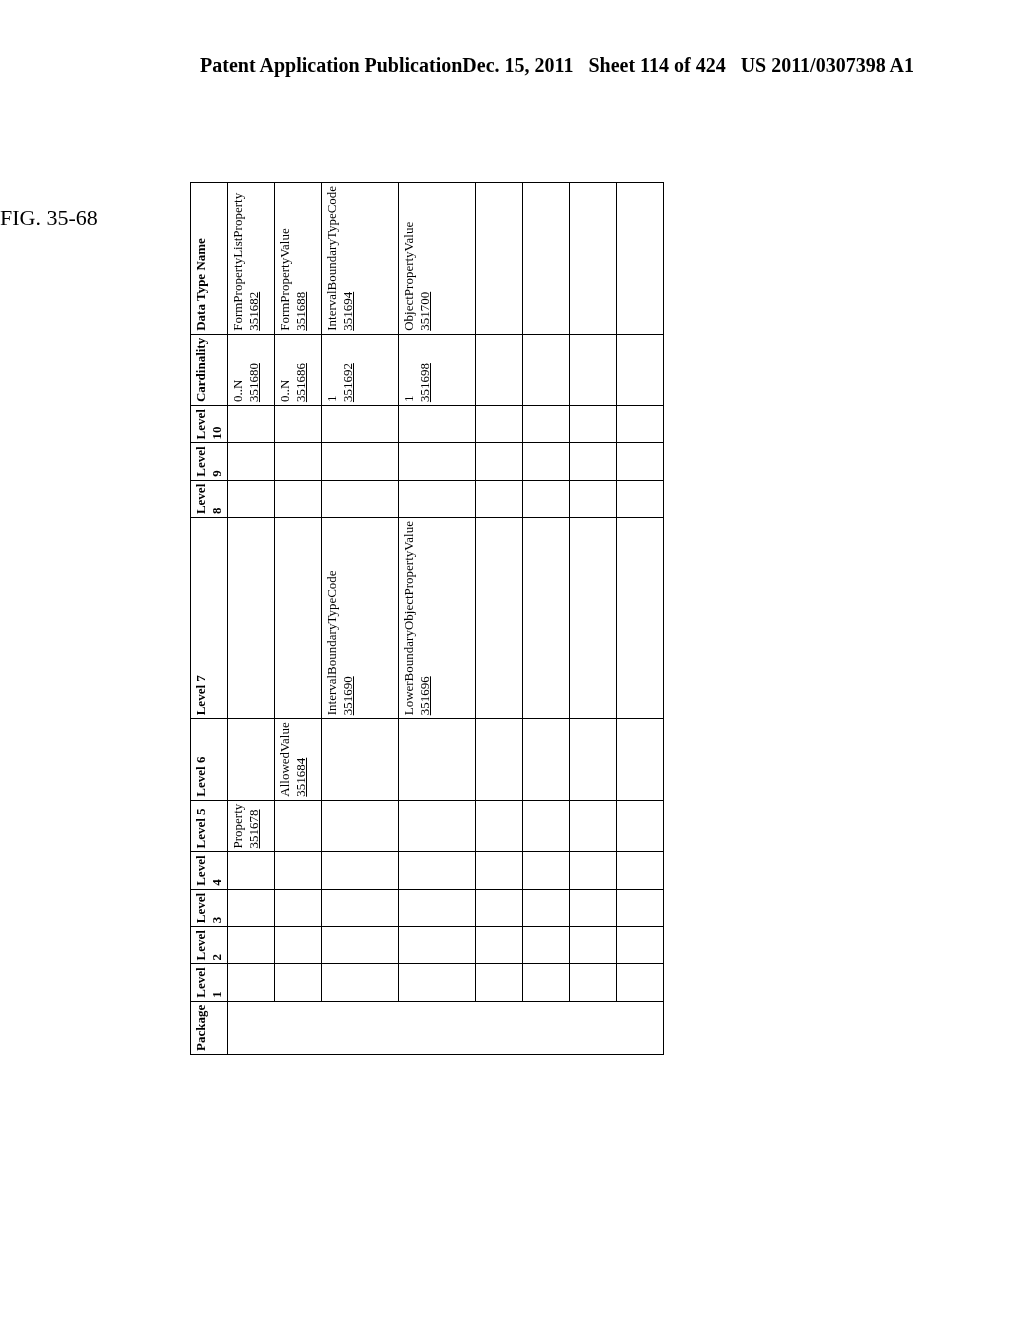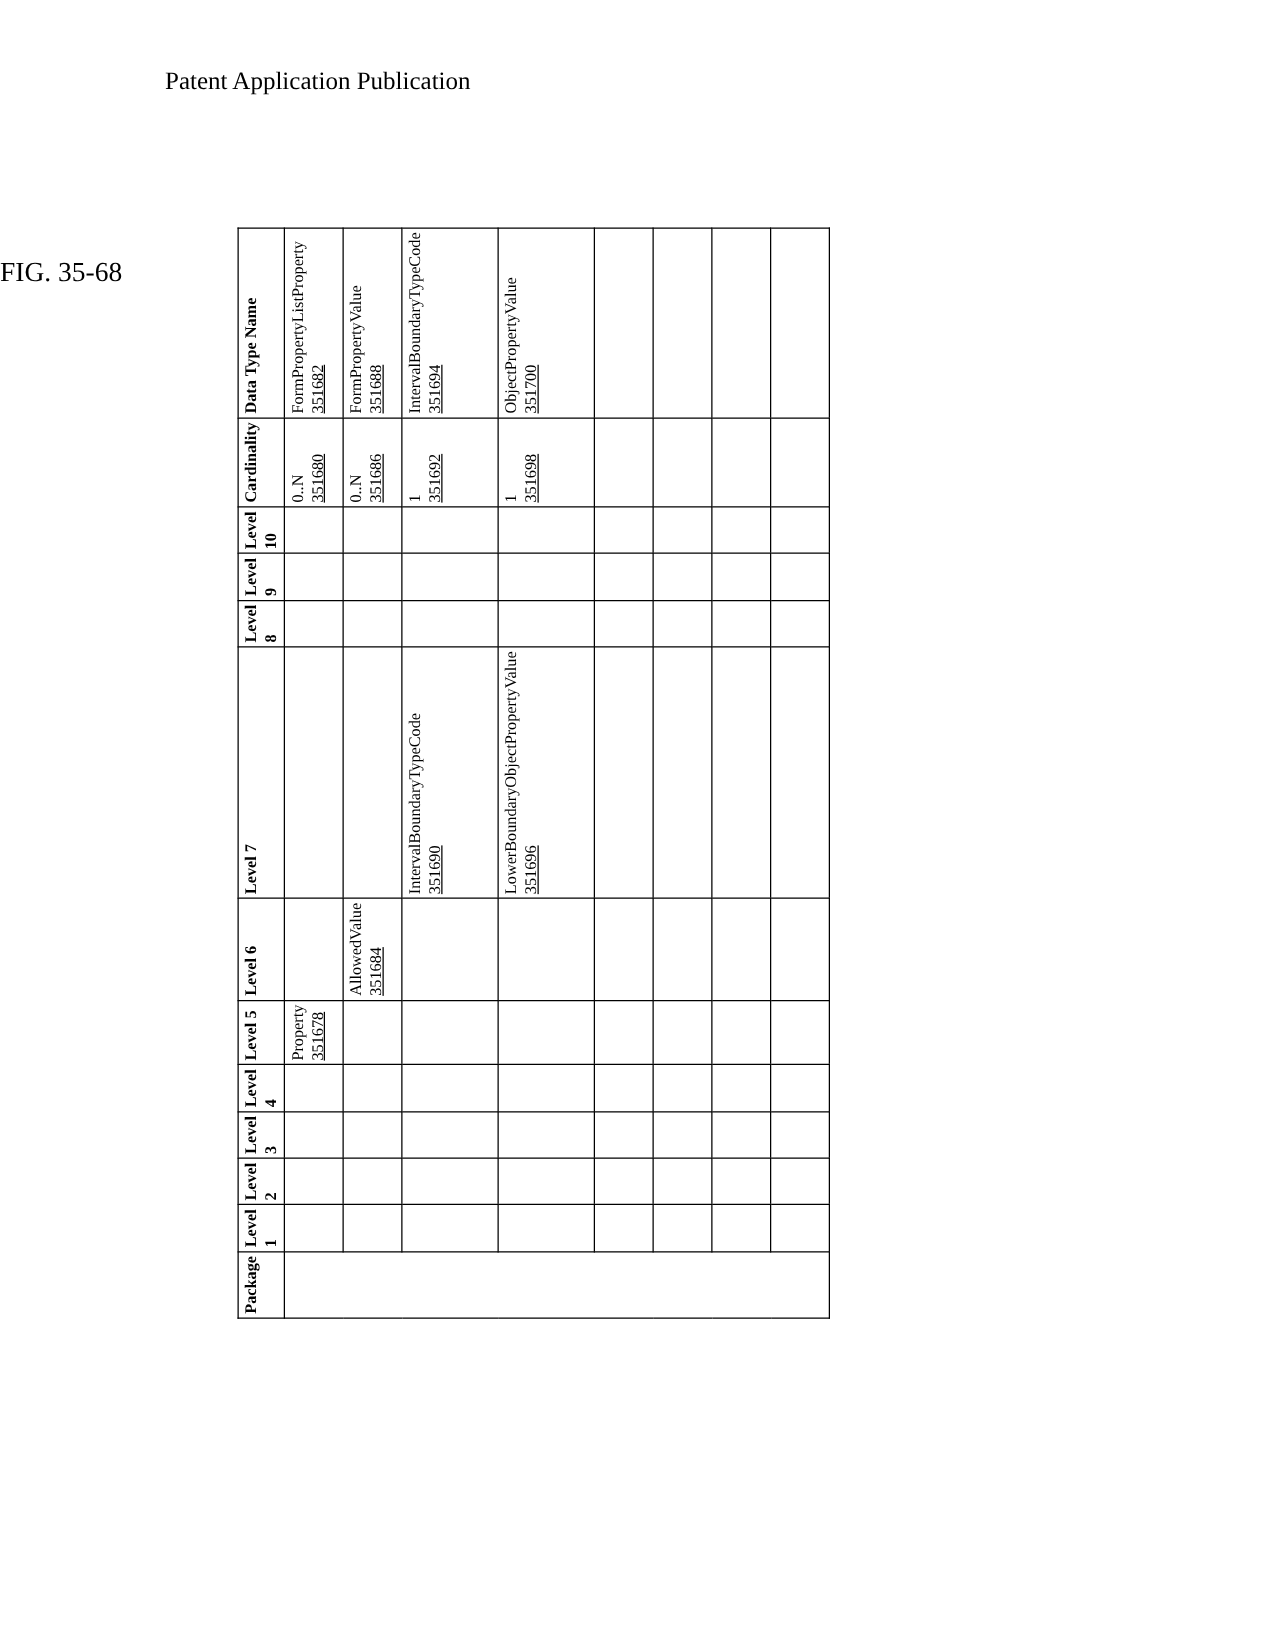--- a/index.html
+++ b/index.html
@@ -1,17 +1,17 @@
 <!DOCTYPE html>
 <html><head>
 <meta charset="utf-8">
 <style>
   html,body{margin:0;padding:0;background:#fff;font-family:"Times New Roman",serif;color:#000}
   .page{width:1024px;height:1320px;position:relative;box-sizing:border-box}
-  .hdr{position:absolute;top:54px;left:0;right:0;padding:0 110px 0 132px;display:flex;justify-content:space-between;font-weight:400;font-size:20px}
+  .hdr{position:absolute;top:54px;left:0;right:0;padding:0 110px 0 132px;display:flex;justify-content:flex-end;font-weight:700;font-size:20px}
   .hdr-right{white-space:nowrap}
   .fig{position:absolute;top:205px;left:0;right:0;text-align:left;font-size:22px}
   .tbl-wrap{position:absolute;top:265px;left:130px;transform:rotate(-90deg);transform-origin:top left}
   table{border-collapse:collapse;table-layout:fixed}
   th,td{border:1px solid #000;font-size:13px;padding:2px 3px;vertical-align:top;overflow:hidden}
   th{font-weight:700;text-align:left}
   .pkg{width:150px}
   .lvl{width:48px}
   .l6,.l7{width:56px}
   .card{width:48px}
@@ -19,20 +19,25 @@
   .ref{text-decoration:underline}
   td{height:42px}
   .tall td{height:72px}
 </style>
 </head>
 <body>
 <div class="page">
 
   <div class="hdr">
     <span>Patent Application Publication</span>
+    <span class="hdr-right">
+      <span>Dec. 15, 2011</span>&nbsp;&nbsp;
+      <span>Sheet 114 of 424</span>&nbsp;&nbsp;
+      <span>US 2011/0307398 A1</span>
+    </span>
   </div>
 
   <div class="fig">FIG. 35-68</div>
 
   <div class="tbl-wrap" style="top:1055px;left:190px">
     <table>
       <thead>
         <tr>
           <th class="pkg">Package</th>
           <th class="lvl">Level 1</th>

